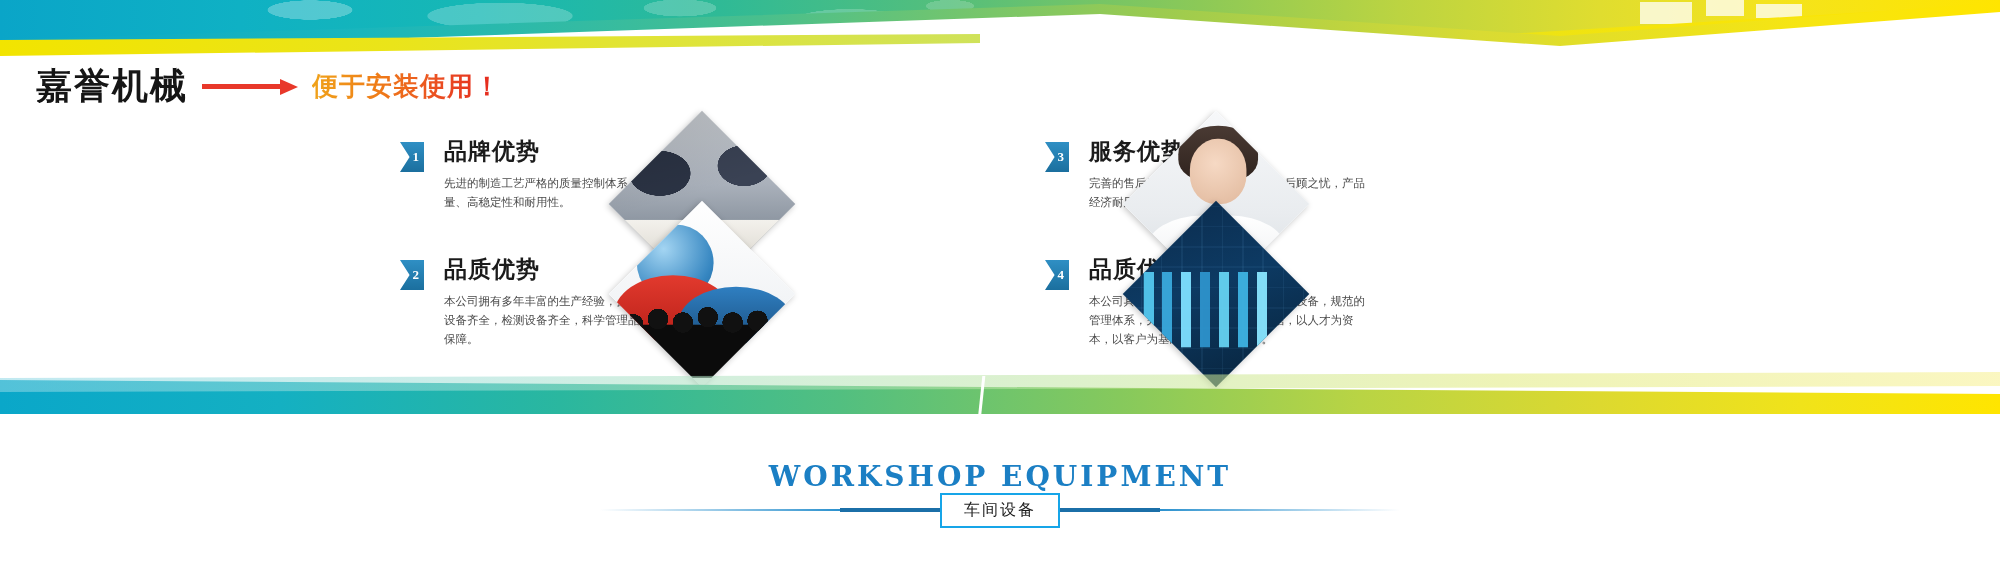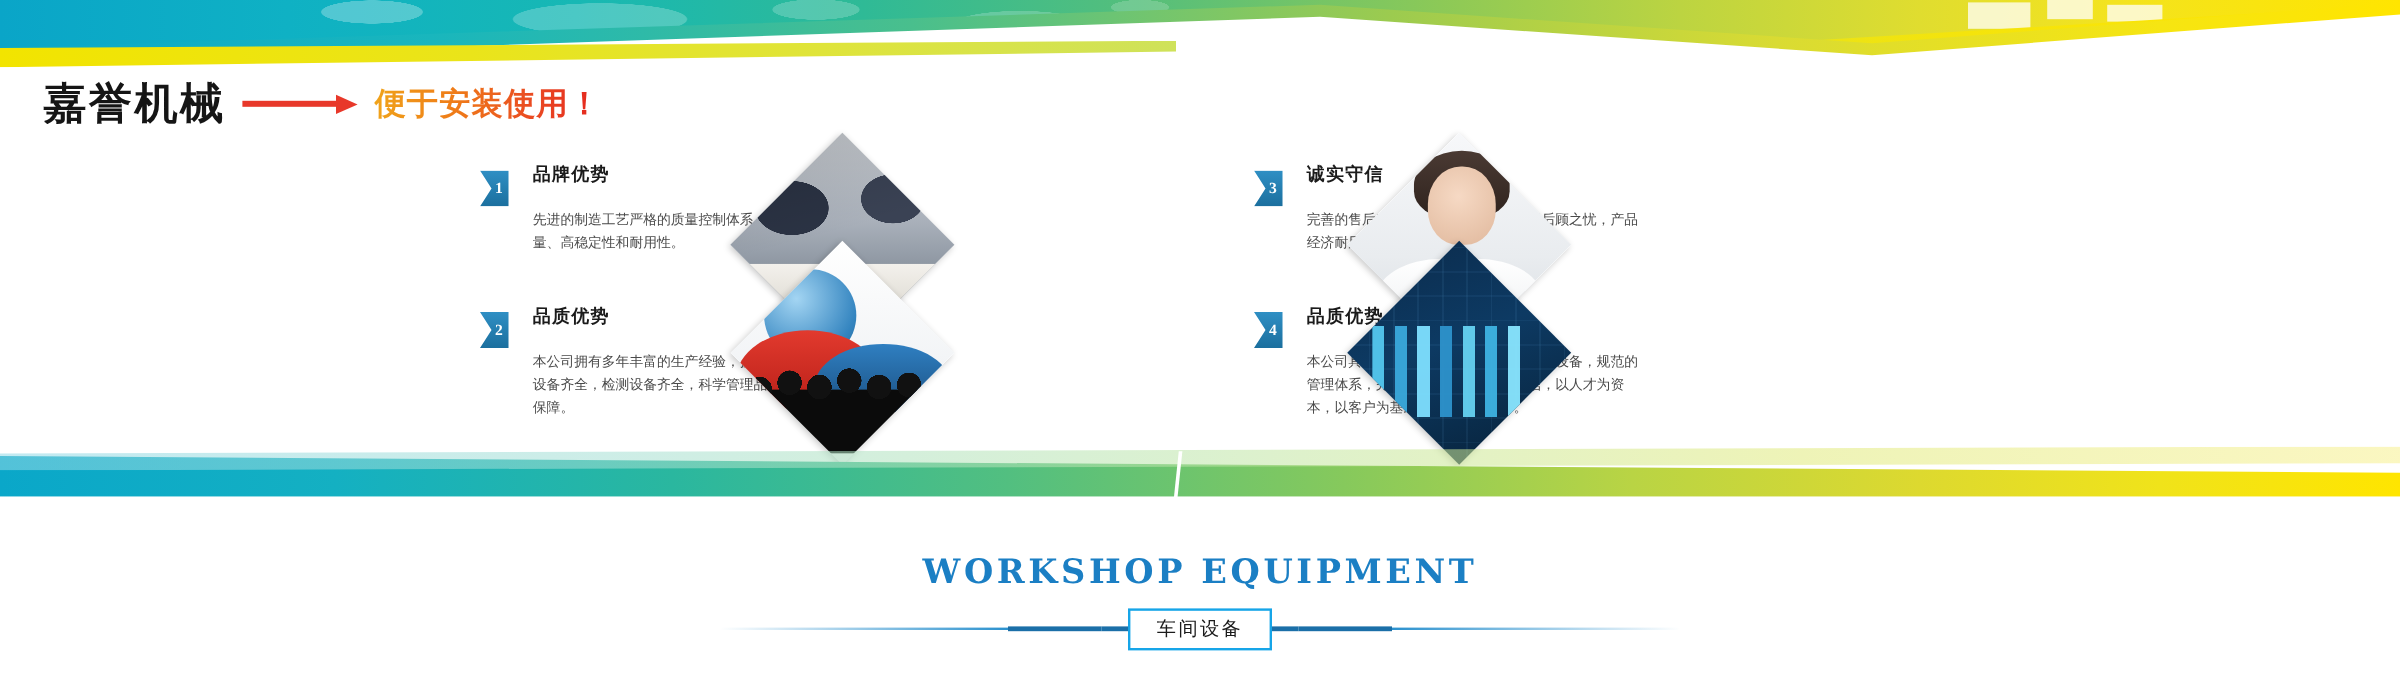--- a/index.html
+++ b/index.html
@@ -48,21 +48,21 @@
   .fcol{position:absolute;top:0;width:860px;}
   .fcol.left{left:400px;}
   .fcol.right{left:1045px;}
   .fitem{position:relative;height:118px;}
   .badge{position:absolute;left:0;top:2px;width:24px;height:30px;
          background:linear-gradient(180deg,#2f8fc4 0%,#1b6f9e 100%);
          clip-path:polygon(0 0, 100% 0, 100% 100%, 0 100%, 40% 50%);
          display:flex;align-items:center;justify-content:flex-end;}
   .badge span{color:#fff;font-size:13px;font-weight:bold;padding-right:5px;font-family:"Liberation Serif",serif;}
   .ftitle{position:absolute;left:44px;top:-4px;font-family:"DejaVu Serif","Liberation Serif",serif;
-          font-weight:bold;font-size:15px;color:#1b1b1b;letter-spacing:1px;white-space:nowrap;}
+          font-weight:bold;font-size:23px;color:#1b1b1b;letter-spacing:1px;white-space:nowrap;}
   .fdesc{position:absolute;left:44px;top:34px;width:280px;font-size:11.5px;line-height:1.65;
          color:#4a4a4a;font-family:"DejaVu Sans","Liberation Sans",sans-serif;}
 
   
   .dia{position:absolute;width:132px;height:132px;transform:rotate(45deg);overflow:hidden;
        box-shadow:0 2px 6px rgba(0,0,0,.22);}
   .dia > .inner{width:132px;height:132px;transform:rotate(-45deg) scale(1.45);}
   .dia1{left:636px;top:138px;}
   .dia2{left:636px;top:228px;}
   .dia3{left:1150px;top:138px;}
@@ -127,21 +127,21 @@
       clip-path:polygon(0 0, 2000px 14px, 2000px 34px, 0 34px);}
   .bb-light{position:absolute;left:0;top:2px;width:2000px;height:20px;opacity:.55;
       background:linear-gradient(90deg,#8fd8e6 0%,#a4dfd4 25%,#bde5a8 50%,#e0ea7c 75%,#f7f08e 100%);
       clip-path:polygon(0 6px, 2000px 0px, 2000px 14px, 0 20px);}
   .bb-split{position:absolute;left:980px;top:6px;width:3px;height:44px;background:#ffffff;transform:skewX(-6deg);}
 
   
   .footer{position:absolute;left:0;top:460px;width:2000px;height:80px;}
   .f-en{width:100%;text-align:center;font-family:"DejaVu Serif","Liberation Serif",serif;
         font-weight:bold;font-size:28px;color:#1b7fc4;letter-spacing:3px;}
-  .f-sub{position:relative;margin-top:14px;height:34px;display:flex;align-items:center;justify-content:center;}
+  .f-sub{position:relative;height:34px;display:flex;align-items:center;justify-content:center;}
   .f-line{height:2px;width:240px;}
   .f-line.thin-l{background:linear-gradient(90deg,rgba(43,145,206,0) 0%,#2b91ce 100%);}
   .f-line.thin-r{background:linear-gradient(90deg,#2b91ce 0%,rgba(43,145,206,0) 100%);}
   .f-line.thick{width:78px;height:4px;background:#1b6fa8;}
   .f-box{border:2px solid #16a5e8;padding:5px 22px;margin:0 0px;
          font-family:"DejaVu Serif","Liberation Serif",serif;font-size:16px;color:#1b1b1b;letter-spacing:2px;white-space:nowrap;}
   .f-tick{width:22px;height:4px;background:#1b6fa8;}
 </style>
 </head>
 <body>
@@ -187,21 +187,21 @@
         <div class="ftitle">品质优势</div>
         <div class="fdesc">本公司拥有多年丰富的生产经验，技术力量雄厚，生产设备齐全，检测设备齐全，科学管理品质质量提供可靠保障。</div>
       </div>
     </div>
 
     <div class="fcol right">
       <div class="fitem">
         <div class="badge">
           <span>3</span>
         </div>
-        <div class="ftitle">诚实守信</div>
+        <div class="ftitle">服务优势</div>
         <div class="fdesc">完善的售后服务专业的服务专员让您无后顾之忧，产品经济耐用，便于安装使用。</div>
       </div>
       <div class="fitem">
         <div class="badge">
           <span>4</span>
         </div>
         <div class="ftitle">品质优势</div>
         <div class="fdesc">本公司具有雄厚的技术实力，新进的生产设备，规范的管理体系，完善的售后服务，诚实守信，以人才为资本，以客户为基准，以质量为核心。</div>
       </div>
     </div>

